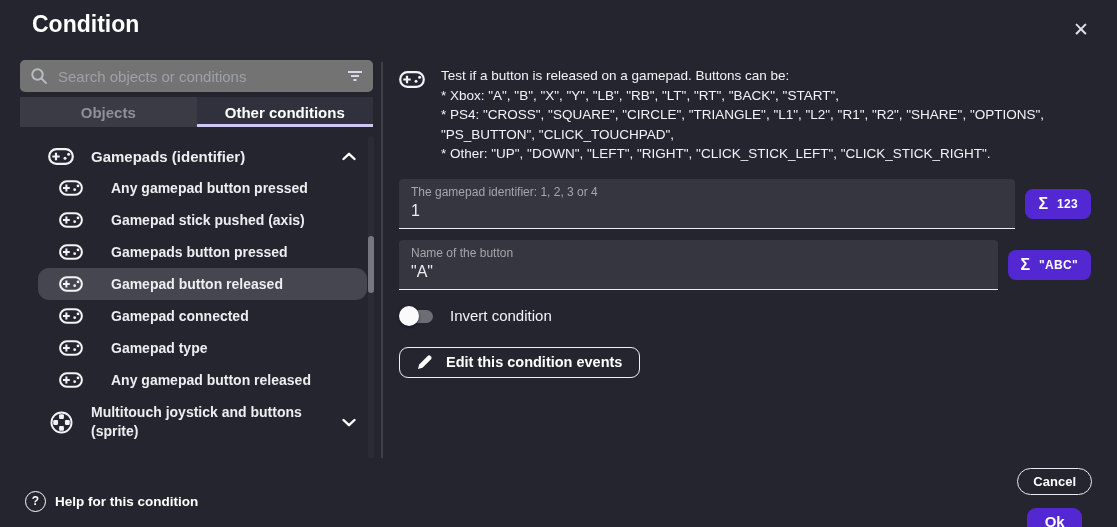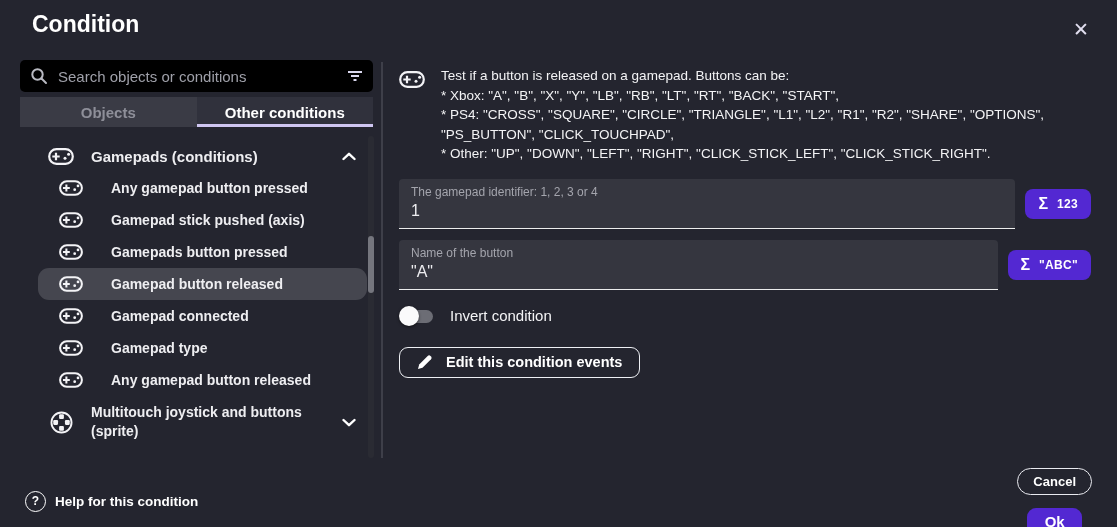--- a/index.html
+++ b/index.html
@@ -6,21 +6,21 @@
   .dialog{
     position:relative;width:1117px;height:527px;background:#24252f;
     font-family:"Liberation Sans","DejaVu Sans",sans-serif;color:#f2f2f5;overflow:hidden;
   }
   
   .title{position:absolute;left:20px;top:11px;font-size:23px;font-weight:bold;color:#ffffff;margin-left:12px;}
   .close-btn{position:absolute;right:24px;top:17px;width:24px;height:24px;display:flex;align-items:center;justify-content:center;
     font-size:19px;color:#e2dff0;cursor:pointer;}
   
   .left-panel{position:absolute;left:20px;top:60px;width:353px;}
-  .search-box{height:32px;background:#000000;border-radius:5px;display:flex;align-items:center;padding:0 10px;}
+  .search-box{height:32px;background:#737373;border-radius:5px;display:flex;align-items:center;padding:0 10px;}
   .search-box svg{flex:0 0 auto;}
   .search-input{flex:1;margin:0 8px;background:transparent;border:none;outline:none;
     font-family:inherit;font-size:15px;color:#e8e8ec;}
   .search-input::placeholder{color:#9fa0a9;}
   .tabs{display:flex;height:30px;margin-top:5px;}
   .tab{flex:1;display:flex;align-items:center;justify-content:center;font-size:15px;font-weight:bold;cursor:pointer;position:relative;}
   .tab.inactive{background:#3a3b45;color:#8e8f99;}
   .tab.active{background:#30313c;color:#ffffff;}
   .tab.active .tab-underline{position:absolute;left:0;right:0;bottom:0;height:3px;background:#cfc6f1;}
   .cond-list{margin-top:13px;margin-left:18px;width:329px;}
@@ -113,21 +113,21 @@
 
       <div class="row group">
         <span class="icon-cell">
           <svg width="26" height="17" viewBox="0 0 26 17">
               <rect x="1.2" y="1.2" width="23.6" height="14.6" rx="7.3" fill="none" stroke="currentColor" stroke-width="2.2"></rect>
               <path d="M8 4.8 V12.2 M4.3 8.5 H11.7" stroke="currentColor" stroke-width="2.2" fill="none"></path>
               <circle cx="17" cy="10.3" r="1.5" fill="currentColor"></circle>
               <circle cx="20.6" cy="6.3" r="1.5" fill="currentColor"></circle>
             </svg>
         </span>
-        <span class="row-label">Gamepads (conditions)</span>
+        <span class="row-label">Gamepads (identifier)</span>
         <span class="chev">
           <svg width="14" height="9" viewBox="0 0 14 9">
               <polyline points="1.5,7 7,1.8 12.5,7" fill="none" stroke="currentColor" stroke-width="2.4" stroke-linecap="round" stroke-linejoin="round"></polyline>
             </svg>
         </span>
       </div>
 
       <div class="row child">
         <span class="icon-cell">
             <svg width="24" height="16" viewBox="0 0 26 17">

